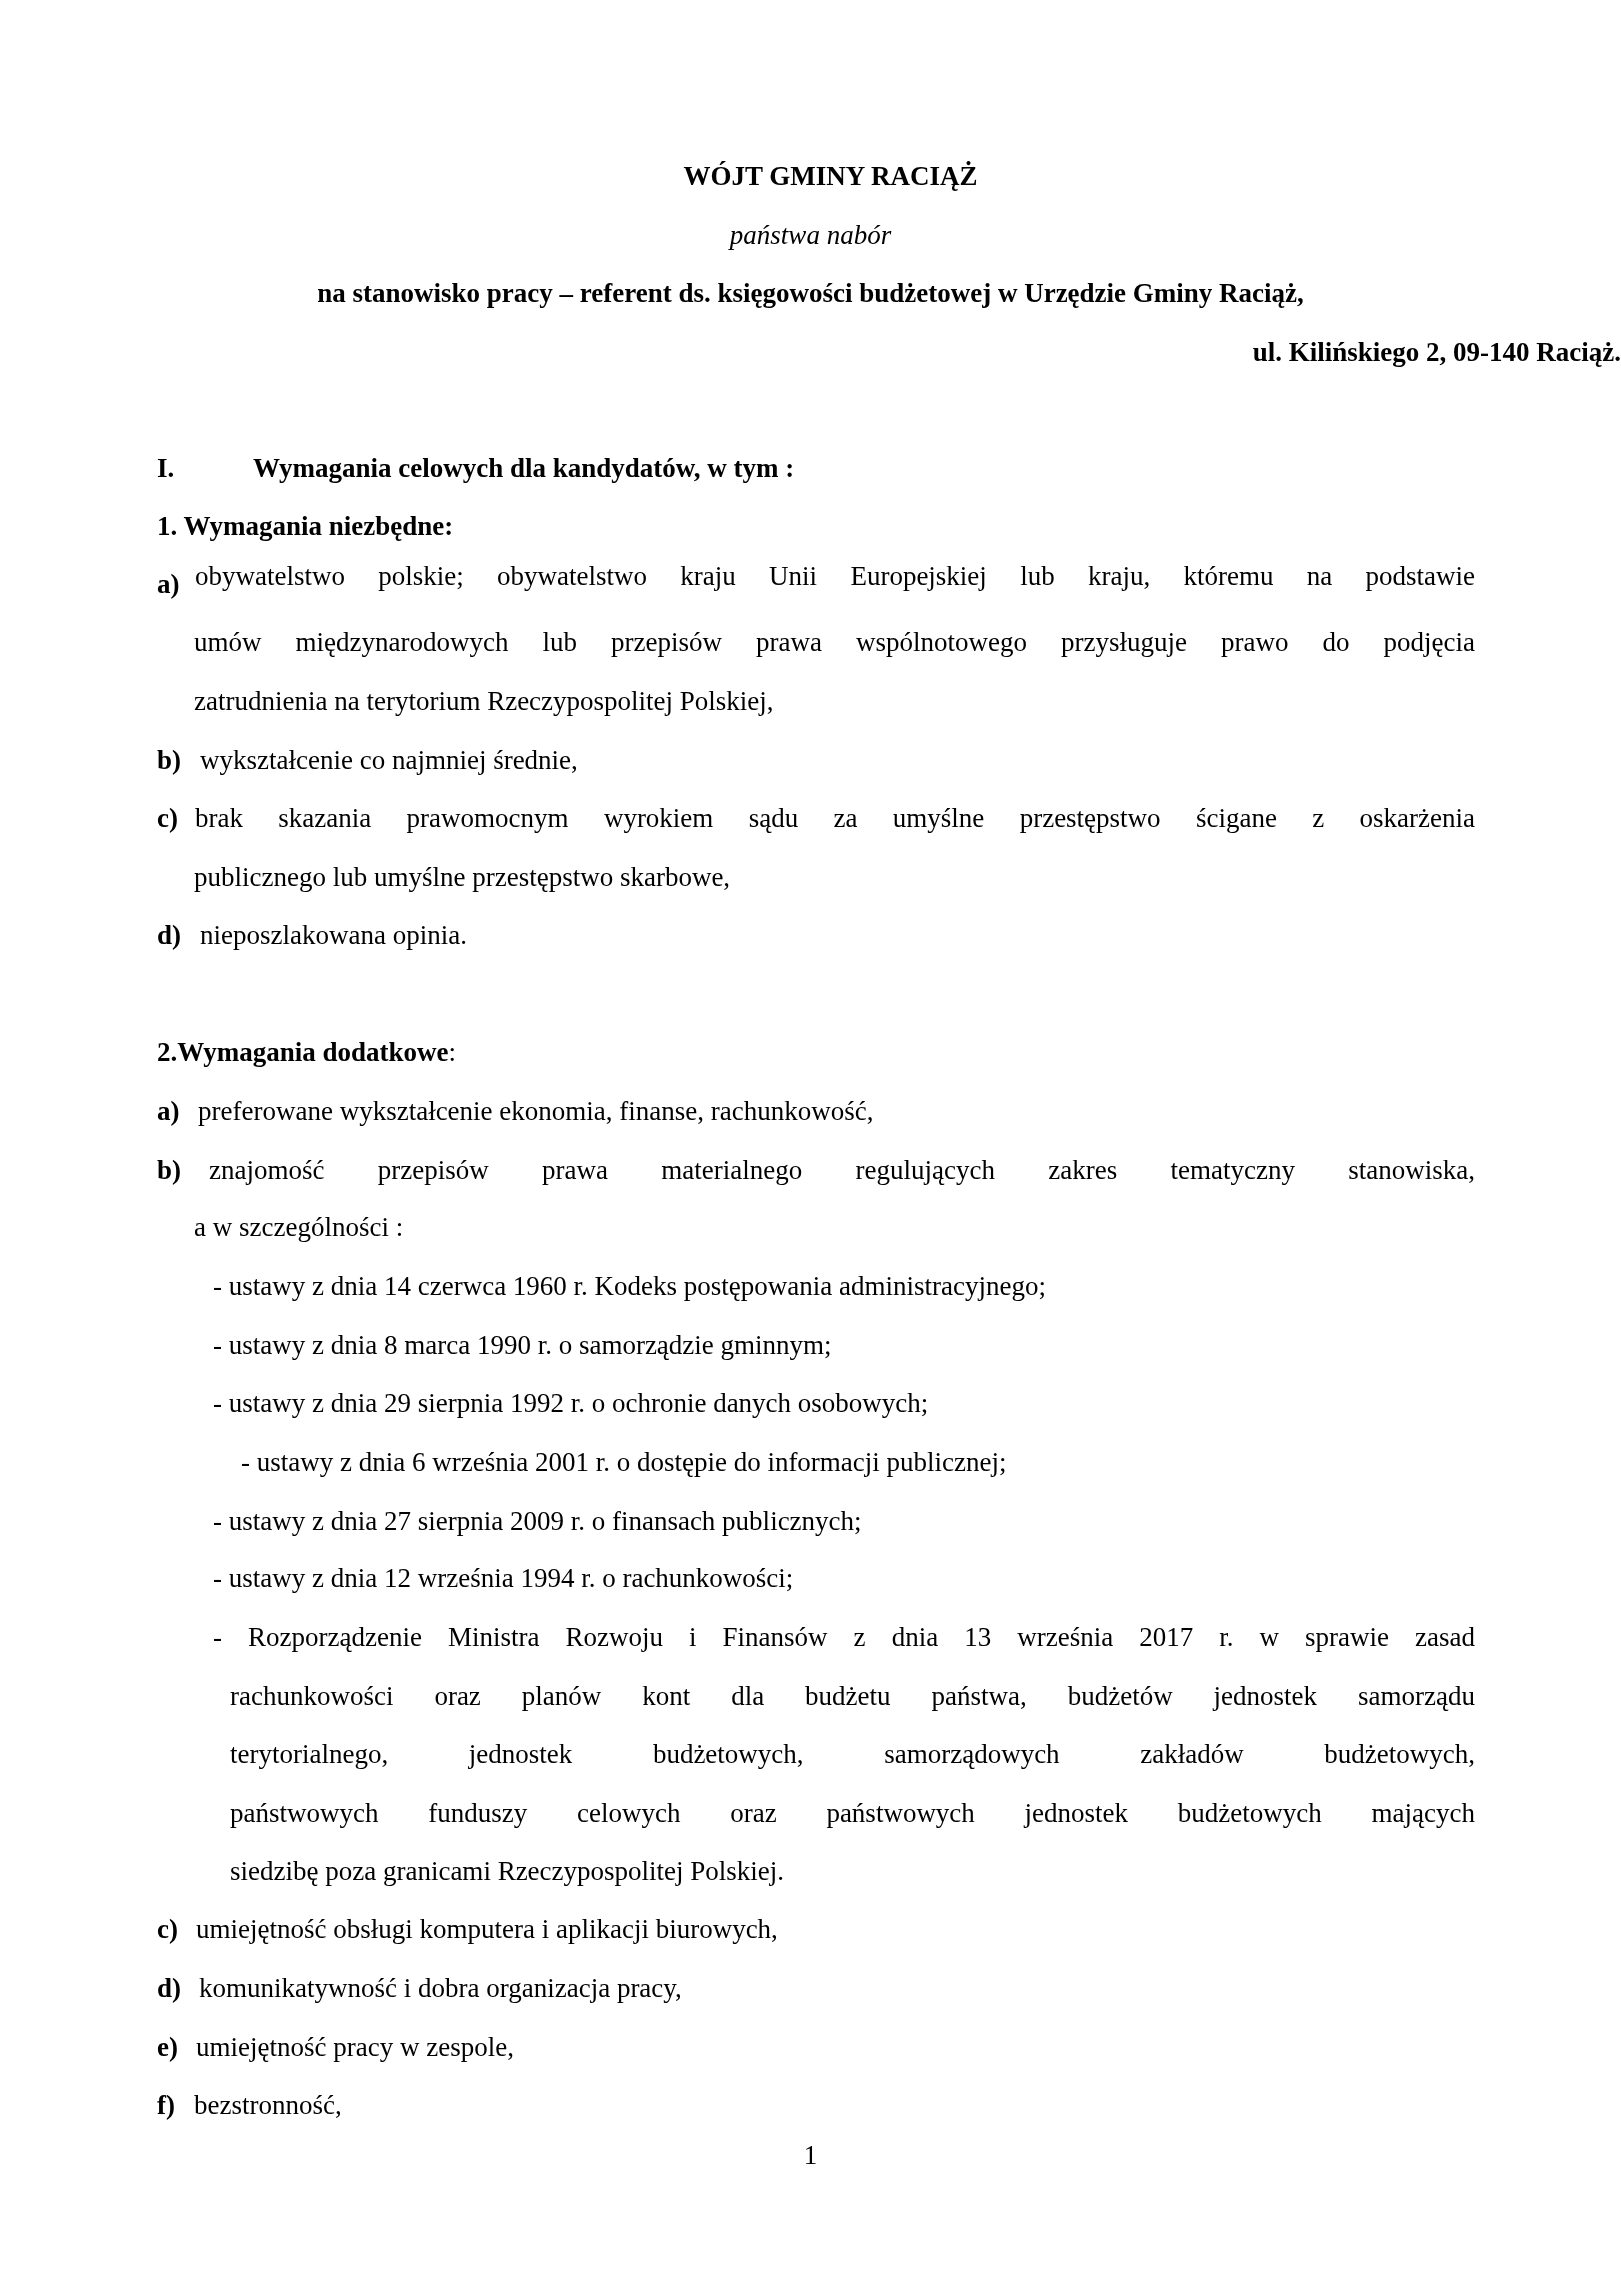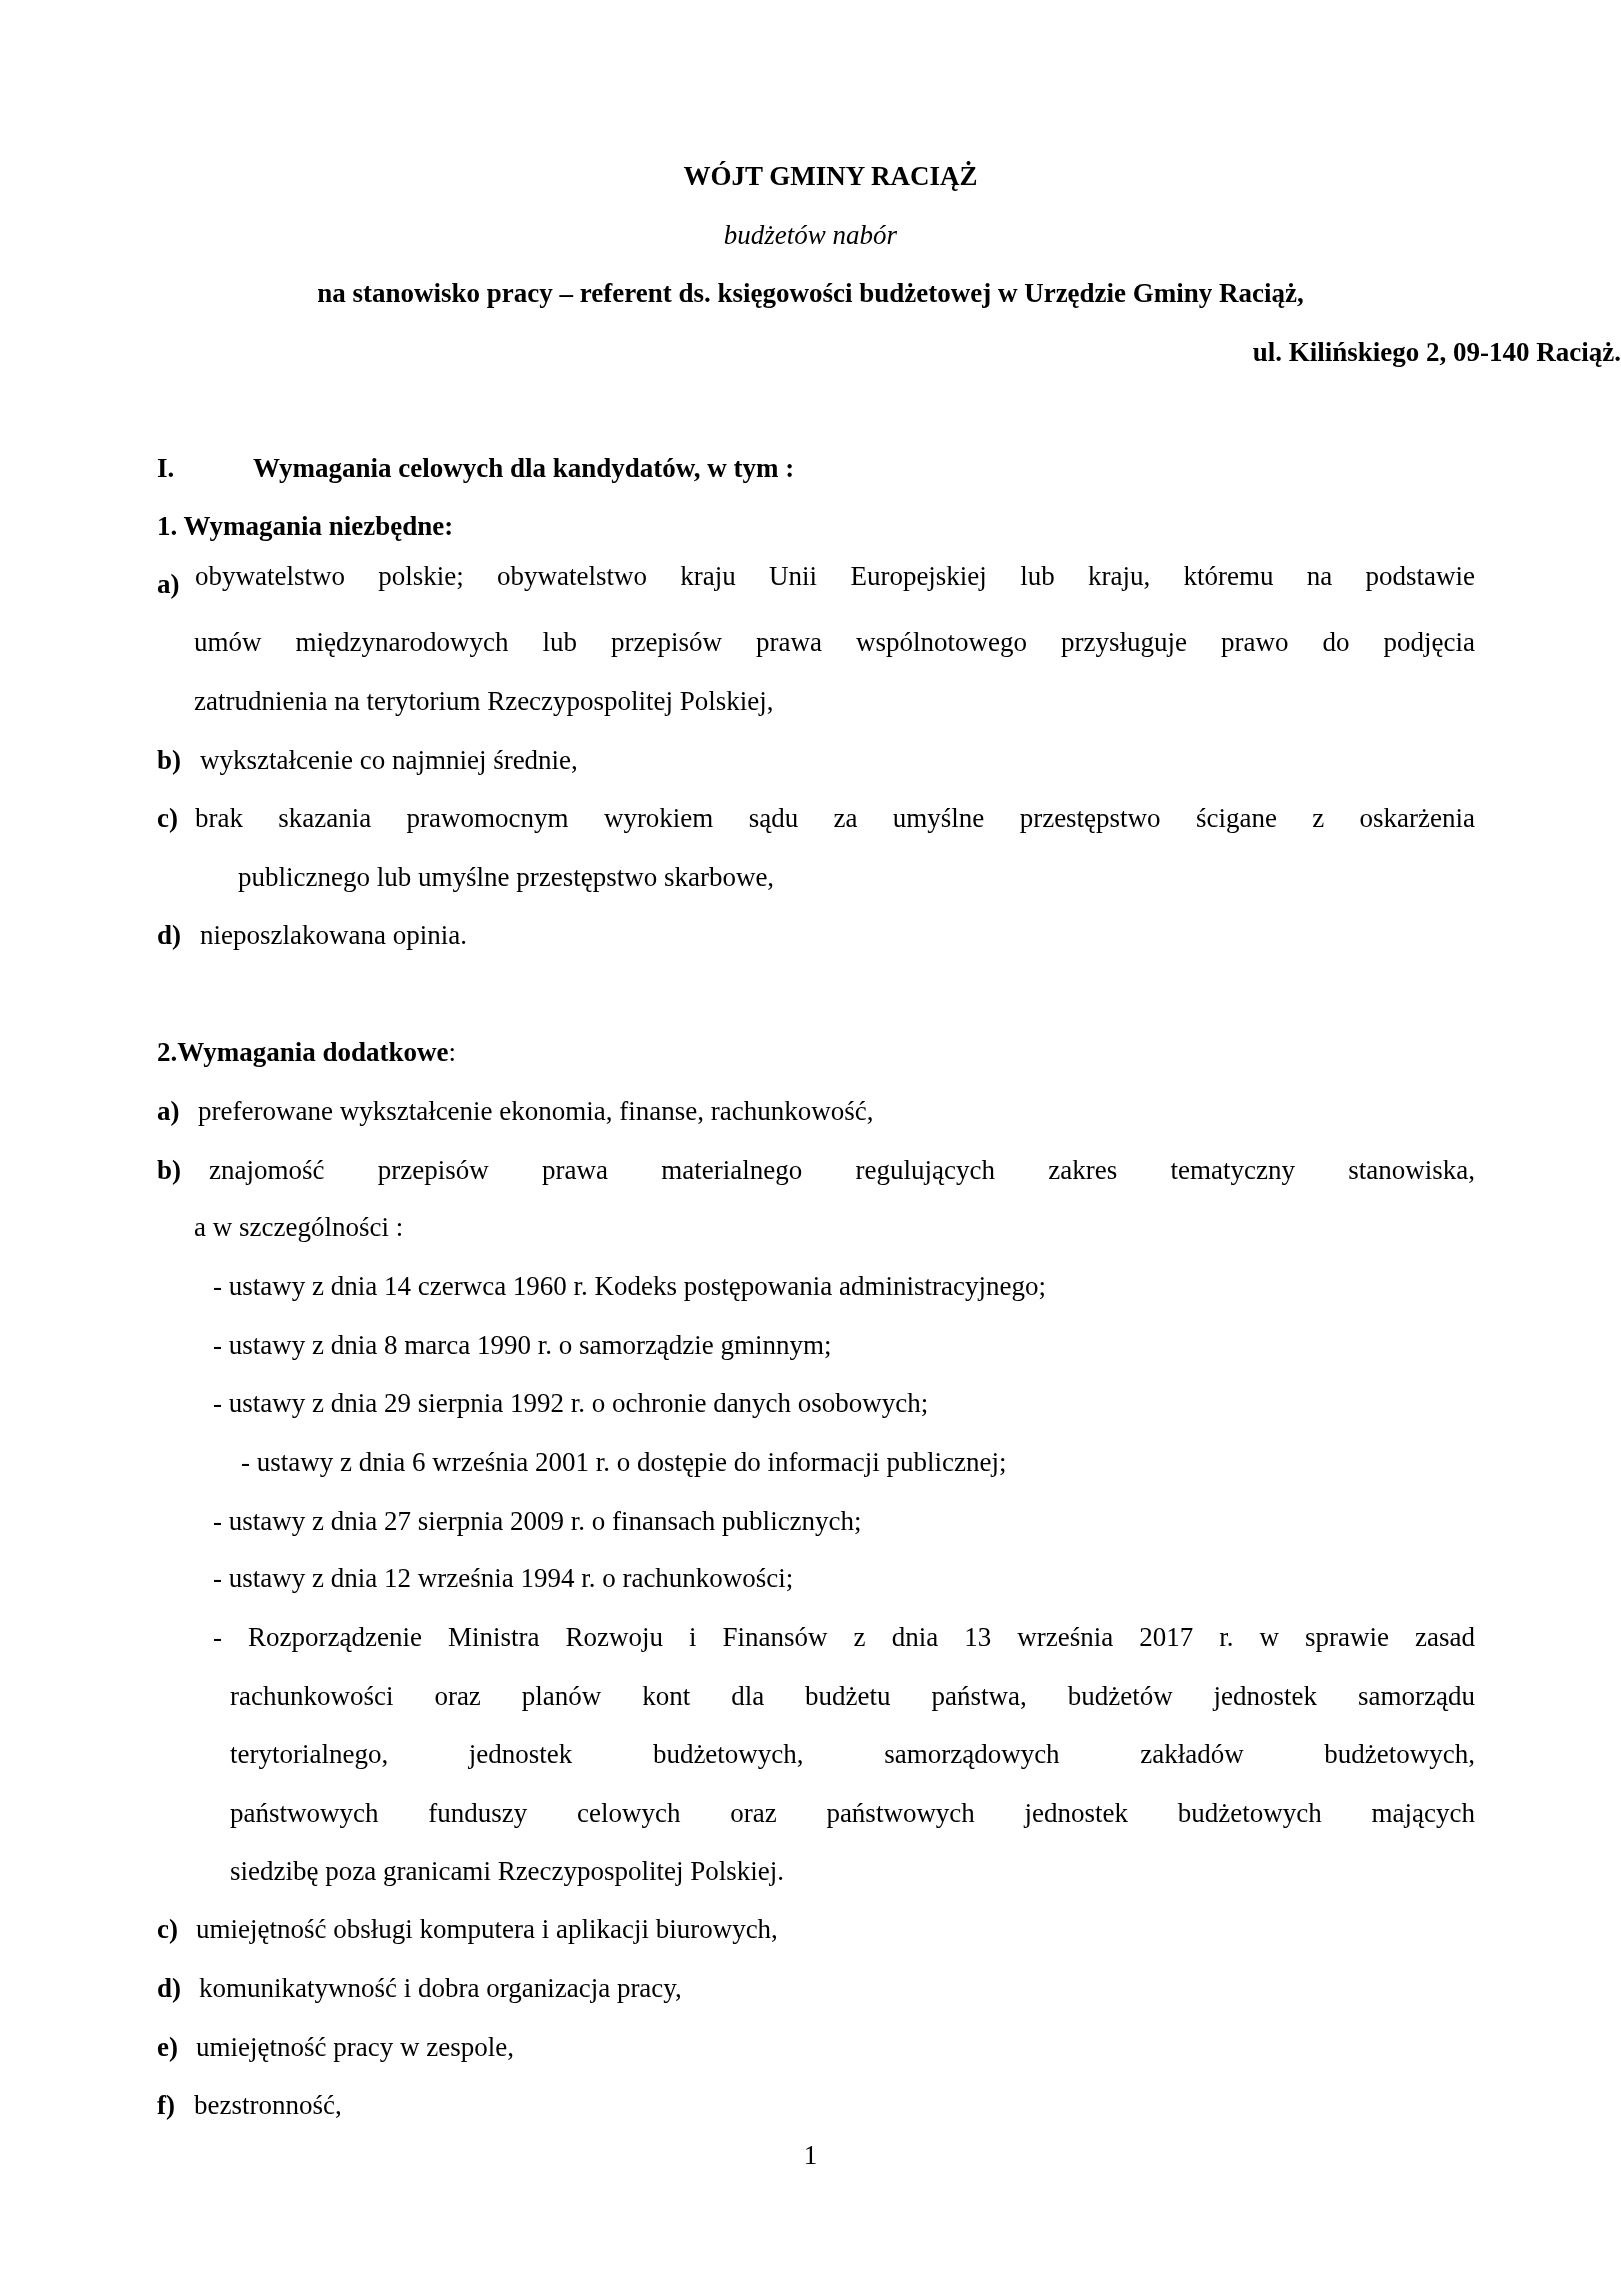--- a/index.html
+++ b/index.html
@@ -8,39 +8,39 @@
   .line { position:absolute; white-space:nowrap; line-height:31px; }
   .center { left:0; width:1621px; text-align:center; }
   .just { text-align:justify; text-align-last:justify; white-space:normal; }
   b { font-weight:bold; }
   .it { font-style:italic; }
 </style>
 </head>
 <body>
 
 <div class="line center" style="top:161px;padding-left:20px;"><b>WÓJT GMINY RACIĄŻ</b></div>
-<div class="line center it" style="top:220px;">budżetów nabór</div>
+<div class="line center it" style="top:220px;">państwa nabór</div>
 <div class="line center" style="top:278px;"><b>na stanowisko pracy – referent ds. księgowości budżetowej w Urzędzie Gminy Raciąż,</b></div>
 <div class="line center" style="top:337px;text-align:right;"><b>ul. Kilińskiego 2, 09-140 Raciąż.</b></div>
 
 <div class="line" style="top:453px; left:157px;"><b>I.</b></div>
 <div class="line" style="top:453px; left:253px;"><b>Wymagania celowych dla kandydatów, w tym :</b></div>
 <div class="line" style="top:511px; left:157px;"><b>1. Wymagania niezbędne:</b></div>
 
 <div class="line" style="top:569px; left:157px;"><b>a)</b></div>
 <div class="line just" style="top:561px; left:195px; width:1280px;">obywatelstwo polskie; obywatelstwo kraju Unii Europejskiej lub kraju, któremu na podstawie</div>
 <div class="line just" style="top:627px; left:194px; width:1281px;">umów międzynarodowych lub przepisów prawa wspólnotowego przysługuje prawo do podjęcia</div>
 <div class="line" style="top:686px; left:194px;">zatrudnienia na terytorium Rzeczypospolitej Polskiej,</div>
 
 <div class="line" style="top:745px; left:157px;"><b>b)</b></div>
 <div class="line" style="top:745px; left:200px;">wykształcenie co najmniej średnie,</div>
 
 <div class="line" style="top:803px; left:157px;"><b>c)</b></div>
 <div class="line just" style="top:803px; left:195px; width:1280px;">brak skazania prawomocnym wyrokiem sądu za umyślne przestępstwo ścigane z oskarżenia</div>
-<div class="line" style="top:862px; left:194px;margin-left:44px;">publicznego lub umyślne przestępstwo skarbowe,</div>
+<div class="line" style="top:862px; left:194px;">publicznego lub umyślne przestępstwo skarbowe,</div>
 
 <div class="line" style="top:920px; left:157px;"><b>d)</b></div>
 <div class="line" style="top:920px; left:200px;">nieposzlakowana opinia.</div>
 
 <div class="line" style="top:1037px; left:157px;"><b>2.Wymagania dodatkowe</b><span>:</span></div>
 
 <div class="line" style="top:1096px; left:157px;"><b>a)</b></div>
 <div class="line" style="top:1096px; left:198px;">preferowane wykształcenie ekonomia, finanse, rachunkowość,</div>
 
 <div class="line" style="top:1155px; left:157px;"><b>b)</b></div>

